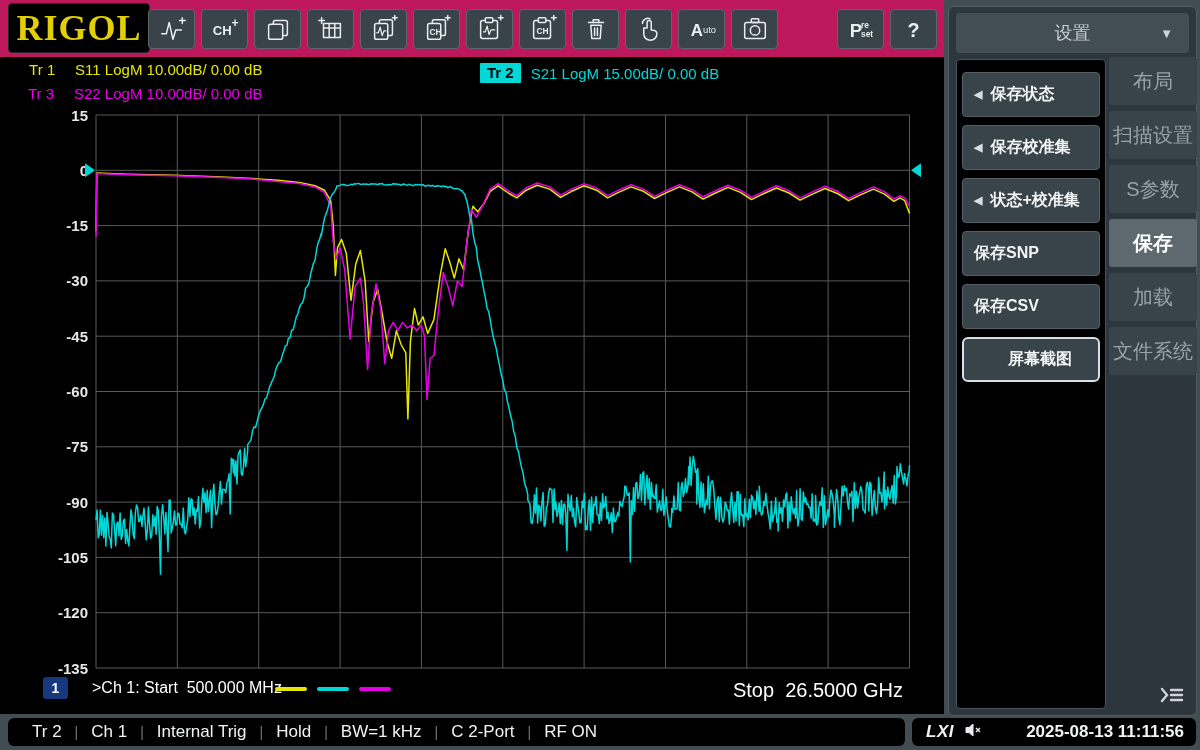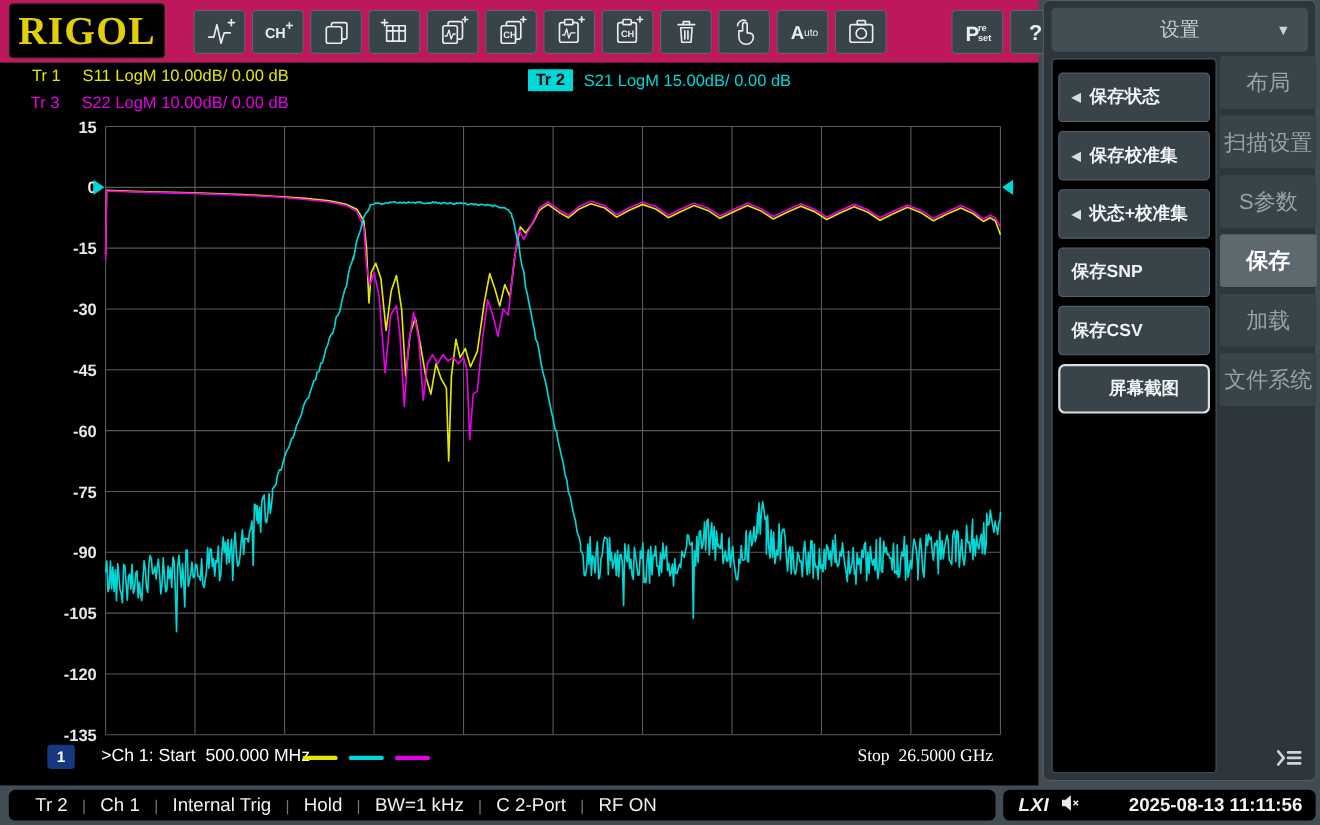--- a/index.html
+++ b/index.html
@@ -4,43 +4,43 @@
 <style>
   html,body{margin:0;padding:0;background:#222;}
   *{box-sizing:border-box;}
   .screen{position:relative;width:1200px;height:750px;background:#424d53;overflow:hidden;
           font-family:"Liberation Sans",sans-serif;color:#e9edef;}
   
   .topbar{position:absolute;left:0;top:0;width:944px;height:57px;background:#be185d;padding-left:8px;}
   .logo{position:absolute;left:8px;top:3px;width:142px;height:50px;background:#000;
         border:1px solid #23282c;border-radius:4px;display:flex;align-items:center;justify-content:center;
         font-family:"Liberation Serif",serif;font-weight:bold;font-size:36px;color:#e3cf06;letter-spacing:1px;}
-  .tb-row{position:absolute;left:176px;top:9px;display:flex;gap:6px;}
+  .tb-row{position:absolute;left:148px;top:9px;display:flex;gap:6px;}
   .tb-btn{width:47px;height:40px;background:#39434a;border:1px solid #5a656c;border-radius:4px;
           display:flex;align-items:center;justify-content:center;}
   .tb-btn.gap{margin-left:53px;}
   .tb-btn svg{stroke:#e9edef;fill:none;stroke-width:1.6;stroke-linecap:round;stroke-linejoin:round;}
   .tb-btn svg text{fill:#e9edef;stroke:none;font-family:"Liberation Sans",sans-serif;}
   
   .graph{position:absolute;left:0;top:57px;width:944px;height:657px;background:#000;}
   .tr-rows{position:absolute;left:28px;top:4px;font-size:15px;}
   .tr-row{display:flex;margin-bottom:7px;white-space:pre;}
   .tr-row .trid{width:46px;}
   .tr2{position:absolute;left:480px;top:6px;display:flex;align-items:center;font-size:15px;white-space:pre;}
   .tr2 .badge{padding:1px 7px 2px;font-weight:bold;border-radius:1px;}
   .plot-svg{position:absolute;left:0;top:0;}
   .grid{stroke:#565b5c;stroke-width:1;}
   .ytick{fill:#e8e8e8;font-size:15px;font-weight:bold;font-family:"Liberation Sans",sans-serif;}
   .chan-badge{position:absolute;left:43px;top:620px;width:25px;height:22px;background:#16387f;border-radius:3px;
               color:#fff;font-size:14px;font-weight:bold;display:flex;align-items:center;justify-content:center;}
   .chan-text{position:absolute;left:92px;top:622px;font-size:16px;color:#fff;white-space:pre;}
-  .stop-text{position:absolute;right:41px;top:622px;font-size:16px;color:#fff;white-space:pre;font-family:Liberation Serif, serif;}
+  .stop-text{position:absolute;right:41px;top:622px;font-size:20px;color:#fff;white-space:pre;}
   .swatch{position:absolute;top:630px;width:32px;height:4px;border-radius:2px;}
   
-  .rpanel{position:absolute;left:948px;top:0;width:249px;height:710px;background:#2c363c;
+  .rpanel{position:absolute;left:948px;top:6px;width:249px;height:710px;background:#2c363c;
           border:1px solid #525d63;border-radius:6px;}
   .rheader{position:absolute;left:7px;top:6px;width:233px;height:40px;background:#434d54;border-radius:4px;
            display:flex;align-items:center;justify-content:center;font-size:18px;color:#c6cdd1;}
   .rheader .chev{position:absolute;right:16px;font-size:13px;color:#cdd4d8;}
   .subcol{position:absolute;left:7px;top:52px;width:150px;height:650px;background:#000;
           border:1px solid #4a545a;border-radius:4px;padding:12px 5px 0 5px;}
   .sub-btn{position:relative;height:45px;margin-bottom:8px;background:#39434a;border:1px solid #565f66;border-radius:4px;
            display:flex;align-items:center;padding-left:11px;font-size:16px;font-weight:bold;color:#f2f5f6;}
   .sub-btn .arrow{font-size:11px;margin-right:8px;color:#d7dde0;}
   .sub-btn.focused{border:2px solid #d9e0e4;border-radius:6px;padding-left:44px;}

